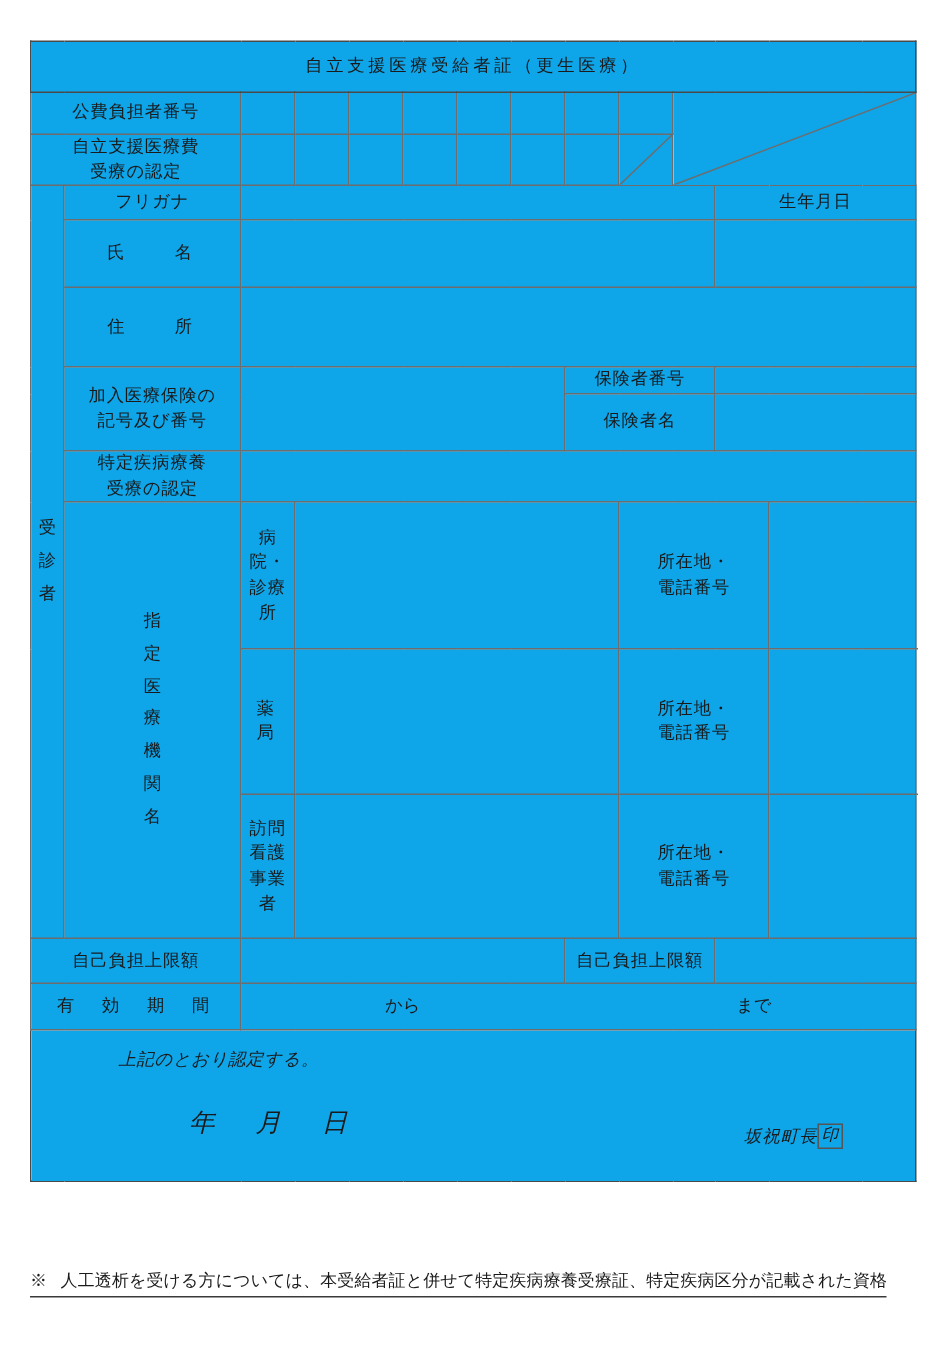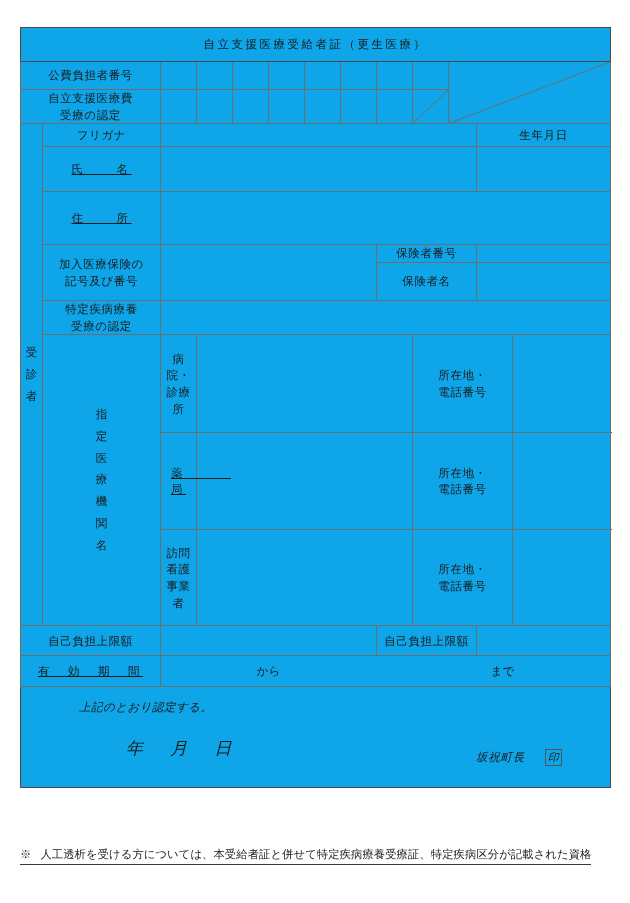--- a/index.html
+++ b/index.html
@@ -69,21 +69,20 @@
     text-align: center;
   }
 
   
   .lbl {
     font-size: 11.5px;
     letter-spacing: 0.6px;
   }
   .lbl-wide {
     letter-spacing: 3.5px;
-    text-decoration: underline;
   }
   .lbl-two {
     line-height: 1.65;
   }
 
   
   .vlabel {
     width: 22px;
     font-size: 11.5px;
     letter-spacing: 0;
@@ -144,21 +143,21 @@
   }
   .cert .cert-date span { margin-right: 22px; }
   .cert .cert-date span:last-child { margin-right: 0; }
   .cert .cert-sign {
     position: absolute;
     right: 48px;
     top: 62px;
     font-size: 11.5px;
     letter-spacing: 0.8px;
     display: flex;
-    gap: 20px;
+    align-items: center;
     margin-left: 44px;
   }
   .seal-box {
     display: inline-block;
     border: 1px solid #555;
     width: 15px;
     height: 15px;
     line-height: 15px;
     text-align: center;
     font-size: 11px;

